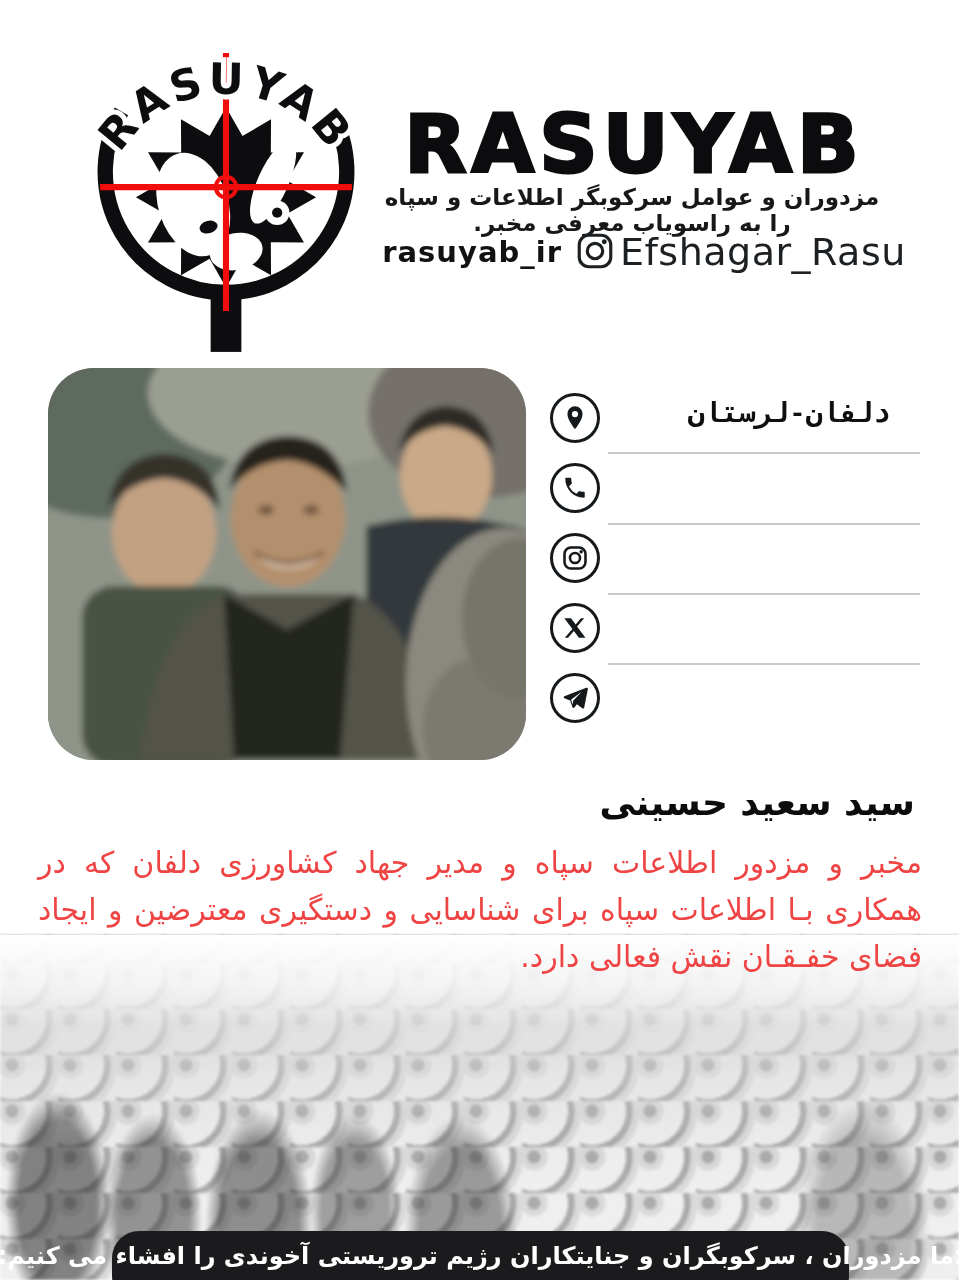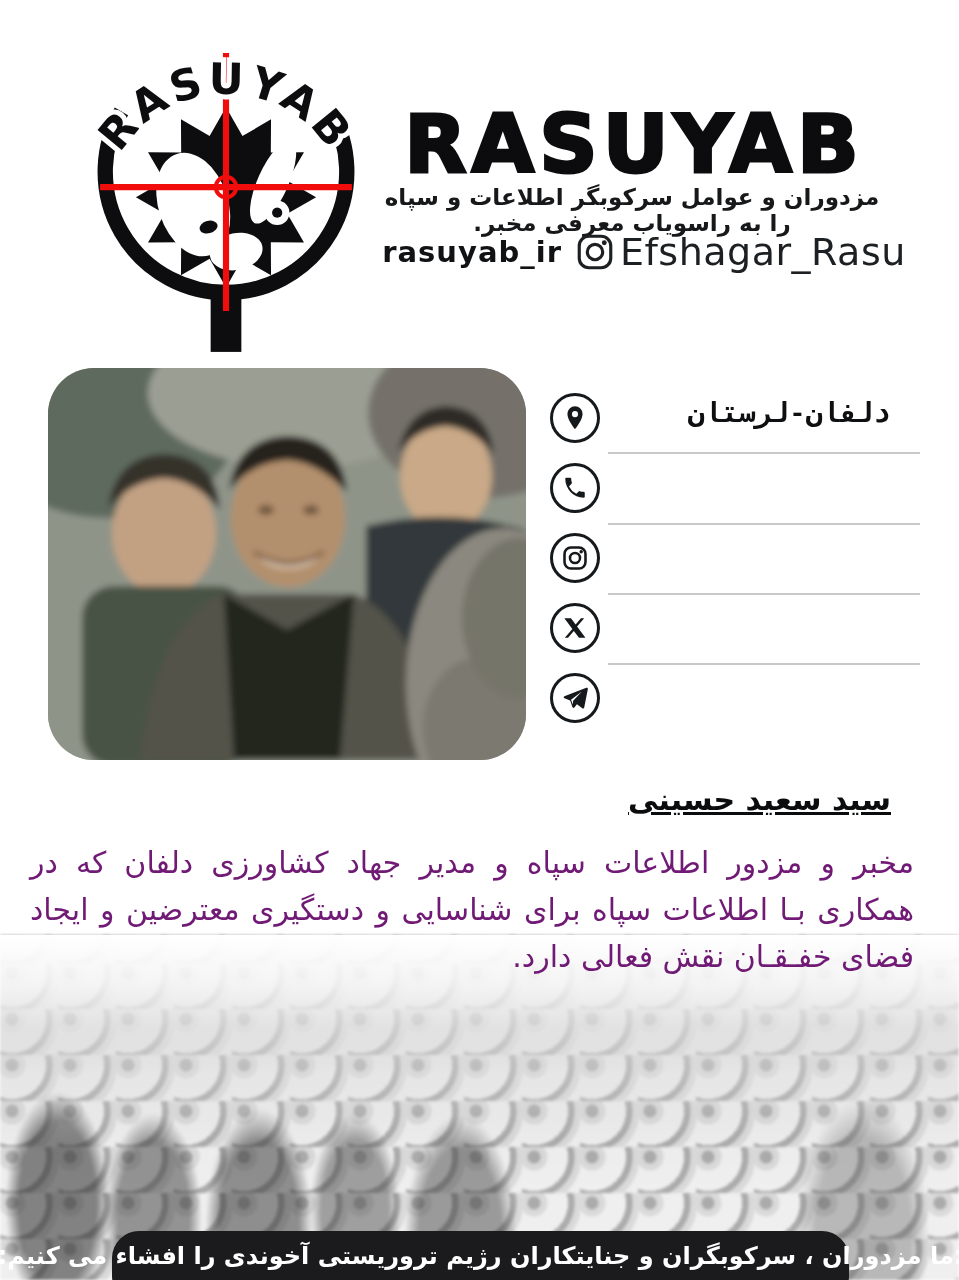--- a/index.html
+++ b/index.html
@@ -18,21 +18,21 @@
   }
   .brand-subtitle{
     position:absolute;left:382px;top:184px;width:500px;
     direction:rtl;text-align:center;font-size:23px;font-weight:700;color:#17181a;
   }
   .social-row{
     position:absolute;left:392px;top:227px;width:492px;height:50px;
     display:flex;align-items:center;justify-content:center;gap:12px;
   }
   .tg-handle{font-weight:bold;font-size:29px;color:#101214;letter-spacing:1px;}
-  .ig-handle{font-size:38px;font-weight:400;color:#1c2023;letter-spacing:0.5px;display:flex;align-items:center;gap:4px;}
+  .ig-handle{font-size:38px;font-weight:400;color:#1c2023;letter-spacing:0.5px;display:flex;gap:4px;}
 
   
   .photo{
     position:absolute;left:48px;top:368px;width:478px;height:392px;
     border-radius:46px;overflow:hidden;background:#8f9489;
   }
   .photo svg{display:block;width:100%;height:100%;}
   .contact-circle{
     position:absolute;left:550px;width:50px;height:50px;border-radius:50%;
     border:3.5px solid #15191c;background:#fff;box-sizing:border-box;
@@ -42,27 +42,27 @@
     position:absolute;left:608px;width:312px;height:0;
     border-top:2px solid #c9c9c9;
   }
   .location-label{
     position:absolute;left:590px;top:396px;width:300px;
     direction:rtl;text-align:right;font-size:28px;font-weight:bold;color:#0e0f11;font-family:Liberation Mono, monospace;
   }
 
   
   .person-name{
-    position:absolute;right:68px;top:782px;width:860px;
-    direction:rtl;text-align:right;font-size:30px;font-weight:bold;color:#0b0c0d;text-decoration:underline;
+    position:absolute;right:44px;top:782px;width:860px;
+    direction:rtl;text-align:right;font-size:36px;font-weight:bold;color:#0b0c0d;
   }
   .person-desc{
-    position:absolute;left:30px;top:840px;width:884px;
+    position:absolute;left:38px;top:840px;width:884px;
     direction:rtl;text-align:justify;text-align-last:right;
-    font-size:30px;line-height:1.56;color:#701a75;font-weight:500;
+    font-size:30px;line-height:1.56;color:#ef4444;font-weight:500;
   }
 
   
   .crowd-bg{
     position:absolute;left:0;top:935px;width:959px;height:345px;
     background-color:#efefef;
     background-image:
       
       radial-gradient(ellipse 70px 150px at 6% 78%, rgba(40,40,40,.55) 0 55%, transparent 75%),
       radial-gradient(ellipse 65px 140px at 16% 82%, rgba(55,55,55,.50) 0 55%, transparent 75%),

